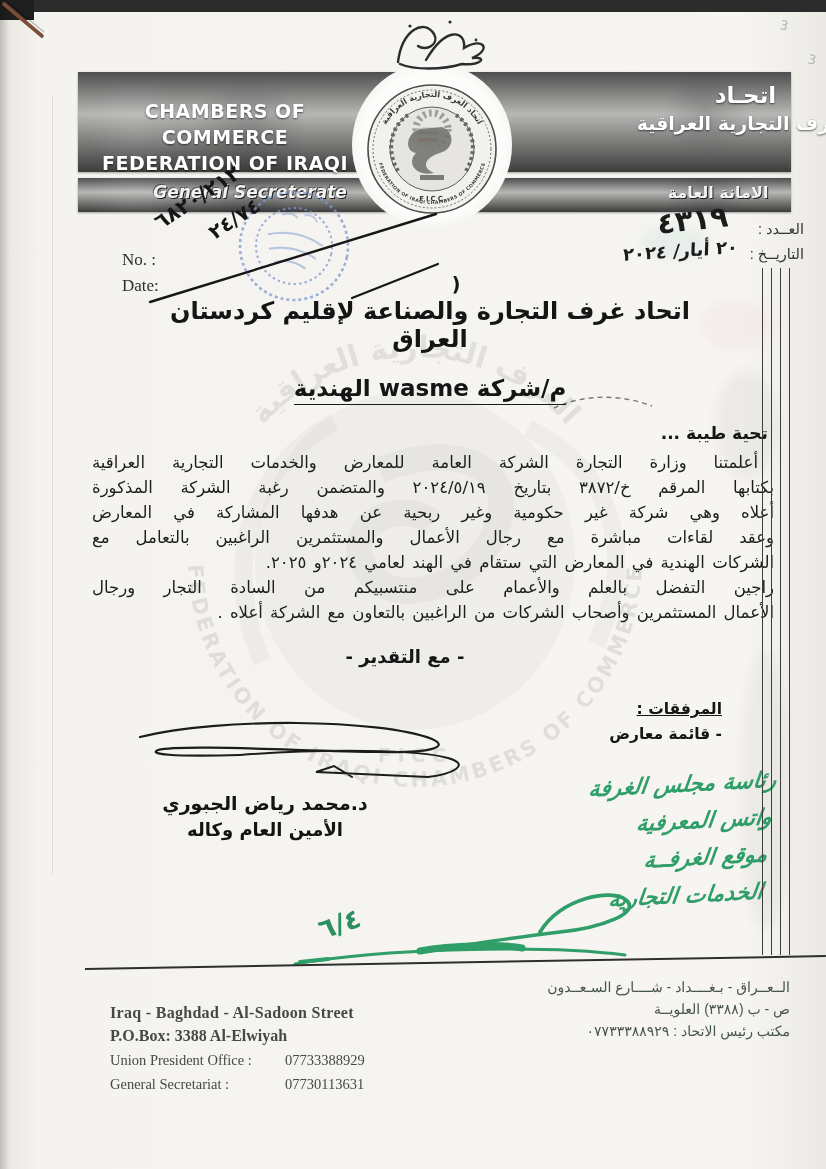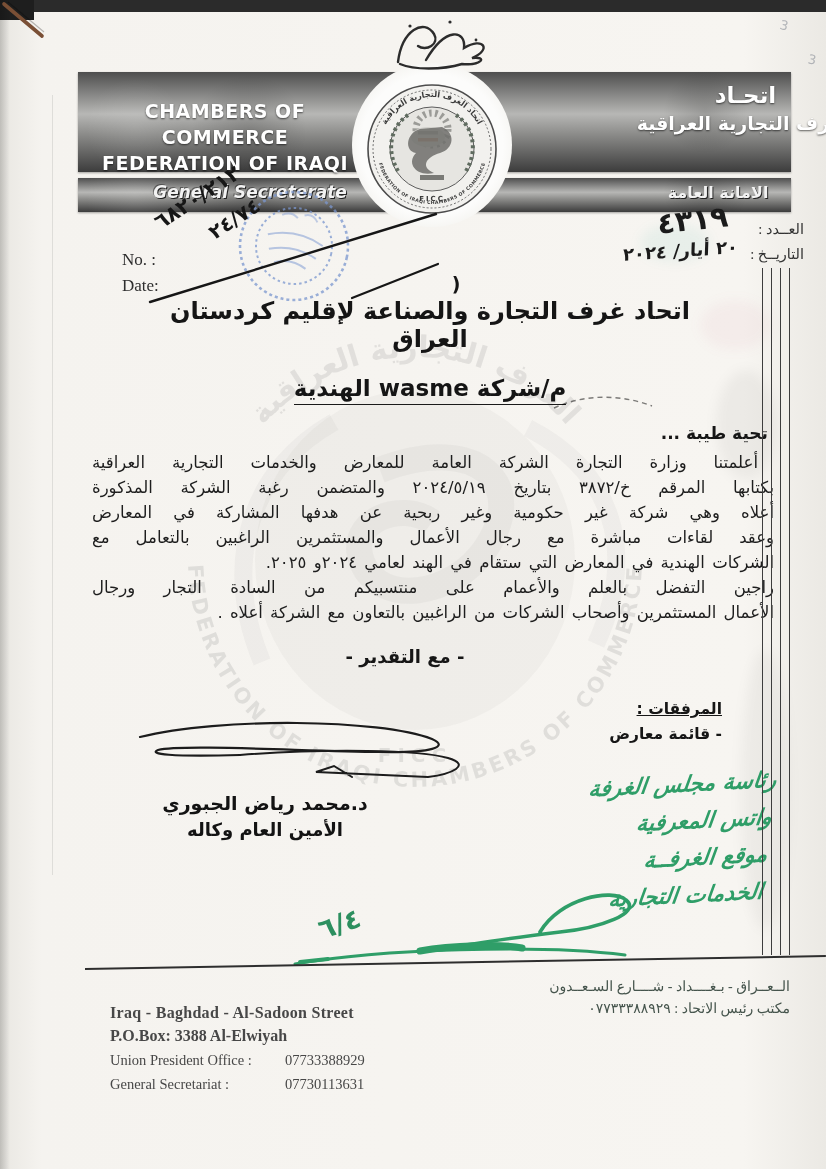--- a/index.html
+++ b/index.html
@@ -1,20 +1,20 @@
 <!DOCTYPE html>
 <html><head>
 <meta charset="utf-8">
 <style>
   html,body{margin:0;padding:0;background:#8a8a8a;}
   .stage{position:relative;width:826px;height:1169px;overflow:hidden;
     background:linear-gradient(90deg,#e9e7e2 0,#f5f3ef 5%,#f7f5f1 90%,#ebe9e4 100%);
     font-family:"DejaVu Sans",sans-serif;color:#222;}
   .abs{position:absolute;}
-  .ar{direction:rtl;font-family:Liberation Serif, serif;}
+  .ar{direction:rtl;font-family:Liberation Sans, sans-serif;}
   .serif{font-family:Liberation Serif, serif;margin-top:24px;}
   
   .topstrip{left:0;top:0;width:826px;height:12px;background:#2b2b2b;}
   .topcorner{left:0;top:0;width:34px;height:20px;background:#1e1e1e;}
   .leftedge{left:0;top:0;width:10px;height:1169px;background:linear-gradient(90deg,rgba(0,0,0,.18),rgba(0,0,0,0));}
   .crease{left:52px;top:95px;width:1px;height:780px;background:rgba(0,0,0,.09);}
   
   .band{left:78px;width:713px;
     background:
       radial-gradient(circle 70px at 8% 55%, rgba(255,255,255,.10), transparent 70%),
@@ -271,19 +271,20 @@
       <span class="lab">Union President Office :</span>
       <span>07733388929</span>
     </div>
     <div class="frow">
       <span class="lab">General Secretariat :</span>
       <span>07730113631</span>
     </div>
   </div>
   <div class="abs footar ar">
     <div>الــعــراق - بـغــــداد - شــــارع السـعــدون</div>
+    <div>ص - ب (٣٣٨٨) العلويــة</div>
     <div>
       <span>مكتب رئيس الاتحاد :</span>
       <span class="ph">٠٧٧٣٣٣٨٨٩٢٩</span>
     </div>
   </div>
 
 </div>
 
 </body></html>

